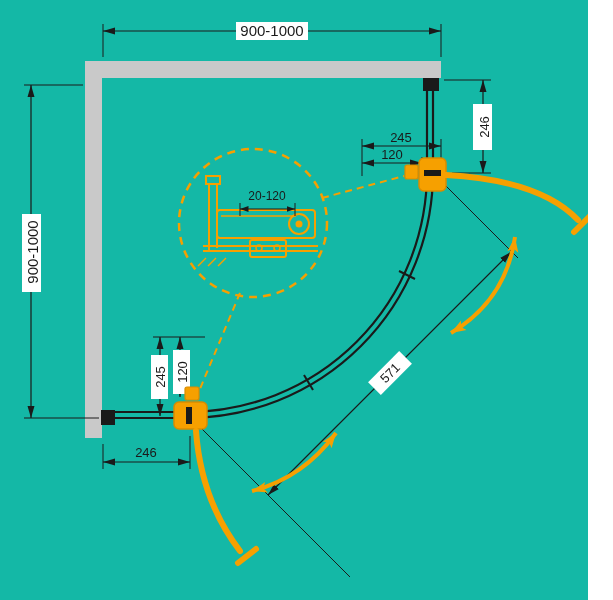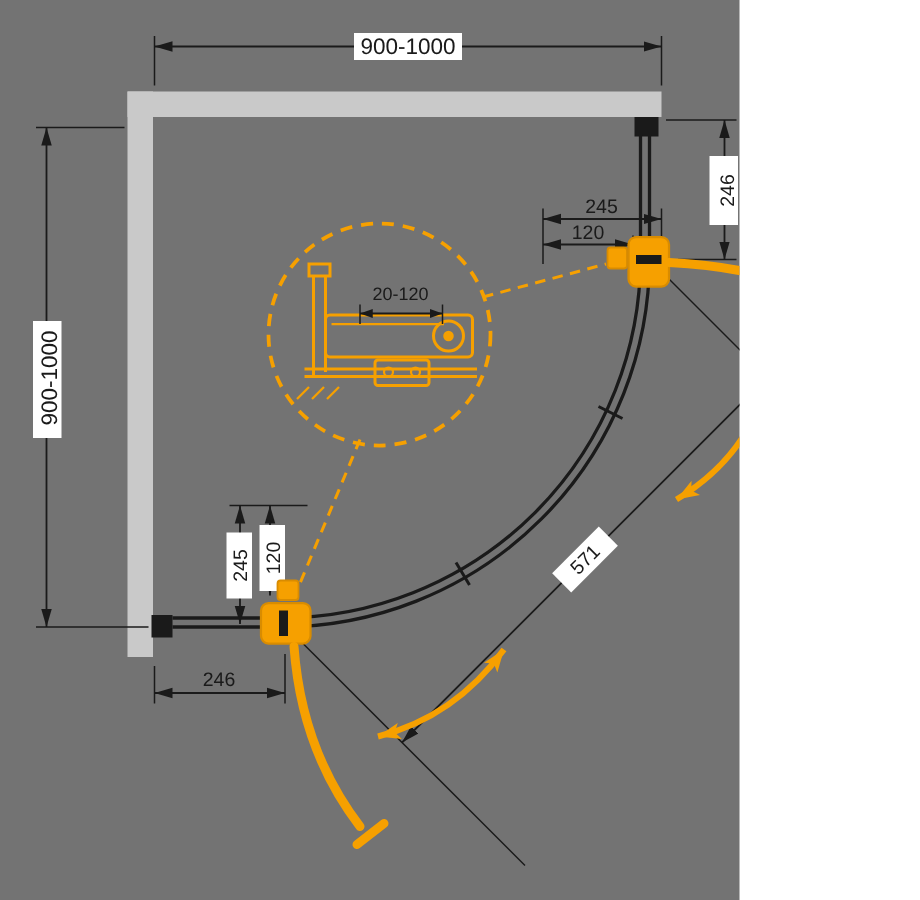--- a/index.html
+++ b/index.html
@@ -1,17 +1,17 @@
 <!DOCTYPE html>
 <html><head>
 <meta charset="utf-8">
 <style>
   html,body{margin:0;padding:0;background:#ffffff;}
   body{width:613px;height:600px;font-family:"Liberation Sans",sans-serif;}
-  .stage{position:relative;width:493px;height:600px;background:#737373;overflow:hidden;}
+  .stage{position:relative;width:588px;height:600px;background:#14b8a6;overflow:hidden;}
   svg text{font-family:"Liberation Sans",sans-serif;fill:#1a1a1a;}
   .t15{font-size:15px;}
   .t13{font-size:13px;}
   .t12{font-size:12px;}
   .dimline{stroke:#1a1a1a;stroke-width:1.2;fill:none;}
   .extline{stroke:#1a1a1a;stroke-width:1;fill:none;}
   .glass{stroke:#1a1a1a;stroke-width:2.2;fill:none;}
   .orange-stroke{stroke:#F6A000;fill:none;}
   .wh{fill:#ffffff;}
 </style>

